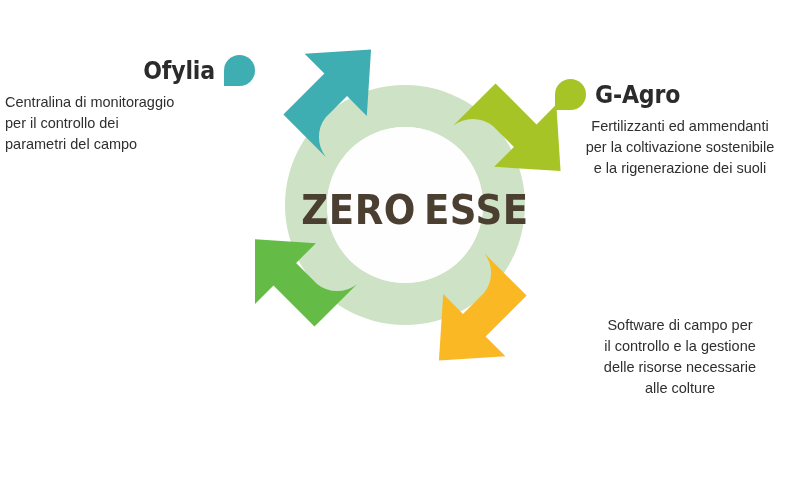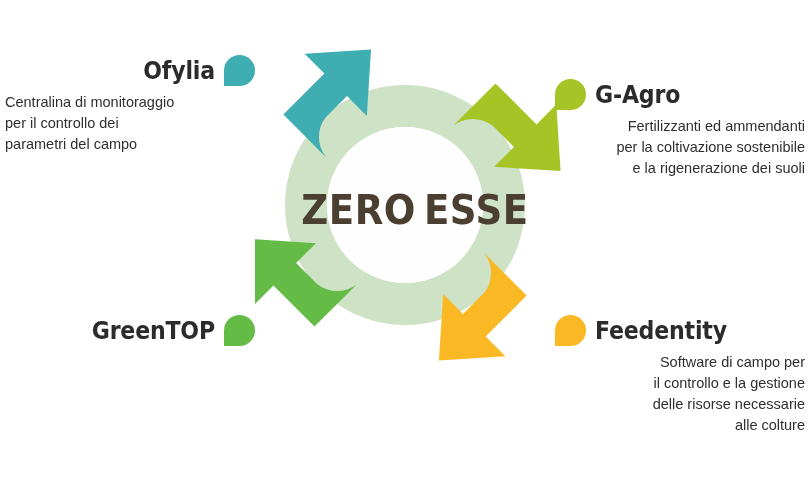--- a/index.html
+++ b/index.html
@@ -86,21 +86,21 @@
     border-radius: 50% 50% 50% 0;
   }
 
   .desc {
     font-size: 14.5px;
     line-height: 1.45;
     color: #2f2f2f;
     white-space: pre-line;
   }
   .block.left  .desc { }
-  .block.right .desc { text-align: right; }
+  .block.right .desc { text-align: center; }
 
   
   #block-ofylia     { left: 5px;   top: 55px; }
   #block-gagro      { left: 555px; top: 44px; margin-top: 35px; }
   #block-greentop   { left: 5px;   top: 315px; }
   #block-feedentity { left: 555px; top: 315px; }
 </style>
 </head>
 <body>
 
@@ -189,30 +189,22 @@
     <div class="block-head">
       <span class="drop" style="background:#A6C426"></span>
       <span class="title">G-Agro</span>
     </div>
     <div class="desc">Fertilizzanti ed ammendanti
 per la coltivazione sostenibile
 e la rigenerazione dei suoli</div>
   </div>
 
   <div class="block left" id="block-greentop">
-    <div class="block-head">
-      <span class="title">GreenTOP</span>
-      <span class="drop" style="background:#64BB46"></span>
-    </div>
   </div>
 
   <div class="block right" id="block-feedentity">
-    <div class="block-head">
-      <span class="drop" style="background:#F9B824"></span>
-      <span class="title">Feedentity</span>
-    </div>
     <div class="desc">Software di campo per
 il controllo e  la gestione
 delle risorse necessarie
 alle colture</div>
   </div>
 
 </div>
 
 </body></html>

